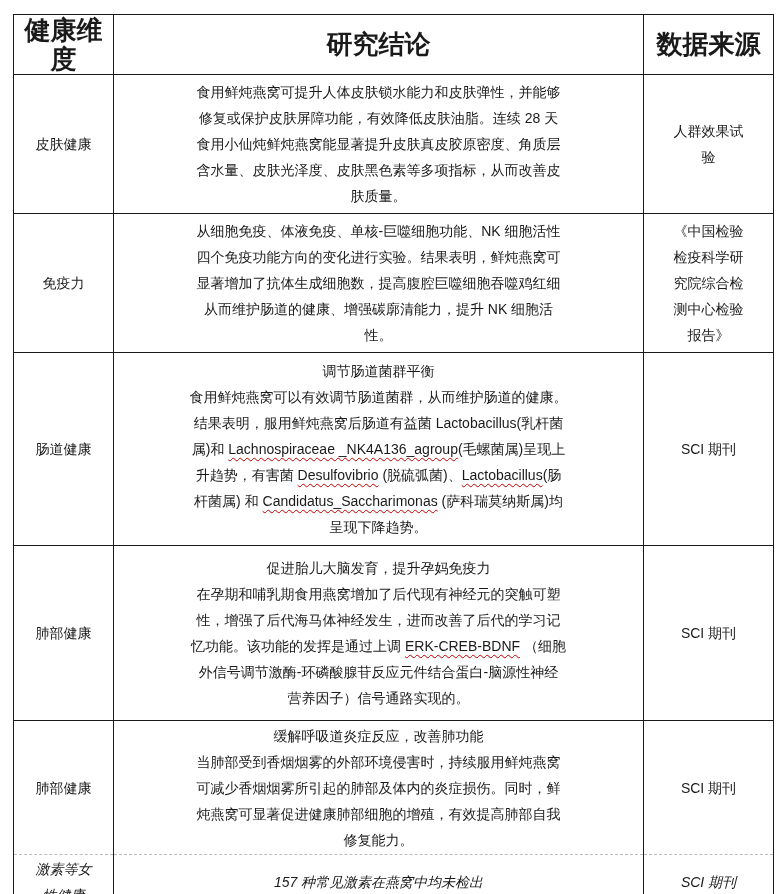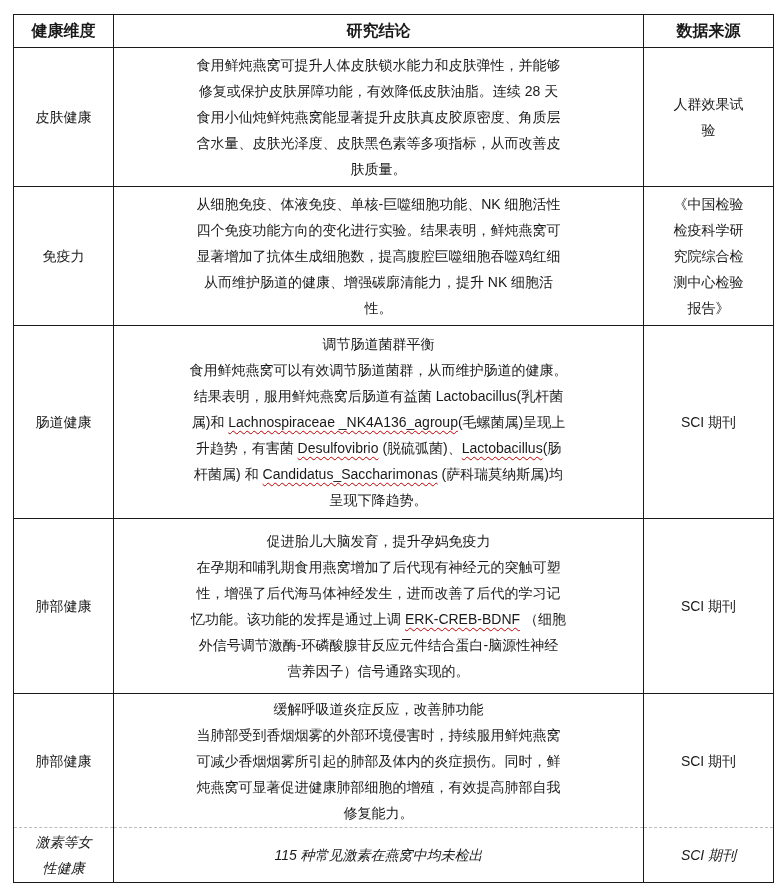--- a/index.html
+++ b/index.html
@@ -32,21 +32,21 @@
   th, td {
     border: 1.5px solid var(--border-color, #1a1a1a);
     text-align: center;
     vertical-align: middle;
     white-space: pre-line;
     padding: 1px 4px;
     overflow: hidden;
   }
   thead tr { height: 33px; }
   th {
-    font-size: 16px;
+    font-size: 26px;
     font-weight: bold;
     line-height: 1.1;
   }
   td {
     font-size: 14px;
     line-height: 26px;
   }
   td.dim { padding: 1px 2px; }
   td.con { padding: 1px 5px; }
   tbody tr:nth-child(1) { height: 139px; }
@@ -132,18 +132,18 @@
     <td class="con"><span>缓解呼吸道炎症反应，改善肺功能
 当肺部受到香烟烟雾的外部环境侵害时，持续服用鲜炖燕窝
 可减少香烟烟雾所引起的肺部及体内的炎症损伤。同时，鲜
 炖燕窝可显著促进健康肺部细胞的增殖，有效提高肺部自我
 修复能力。</span></td>
     <td class="src">SCI 期刊</td>
   </tr>
         <tr class="dashed-top">
     <td class="dim">激素等女
 性健康</td>
-    <td class="con"><span>115 种常见激素在燕窝中均未检出</span></td>
+    <td class="con"><span>157 种常见激素在燕窝中均未检出</span></td>
     <td class="src">SCI 期刊</td>
   </tr>
       </tbody>
   </table>
 </div>
 
 </body></html>

